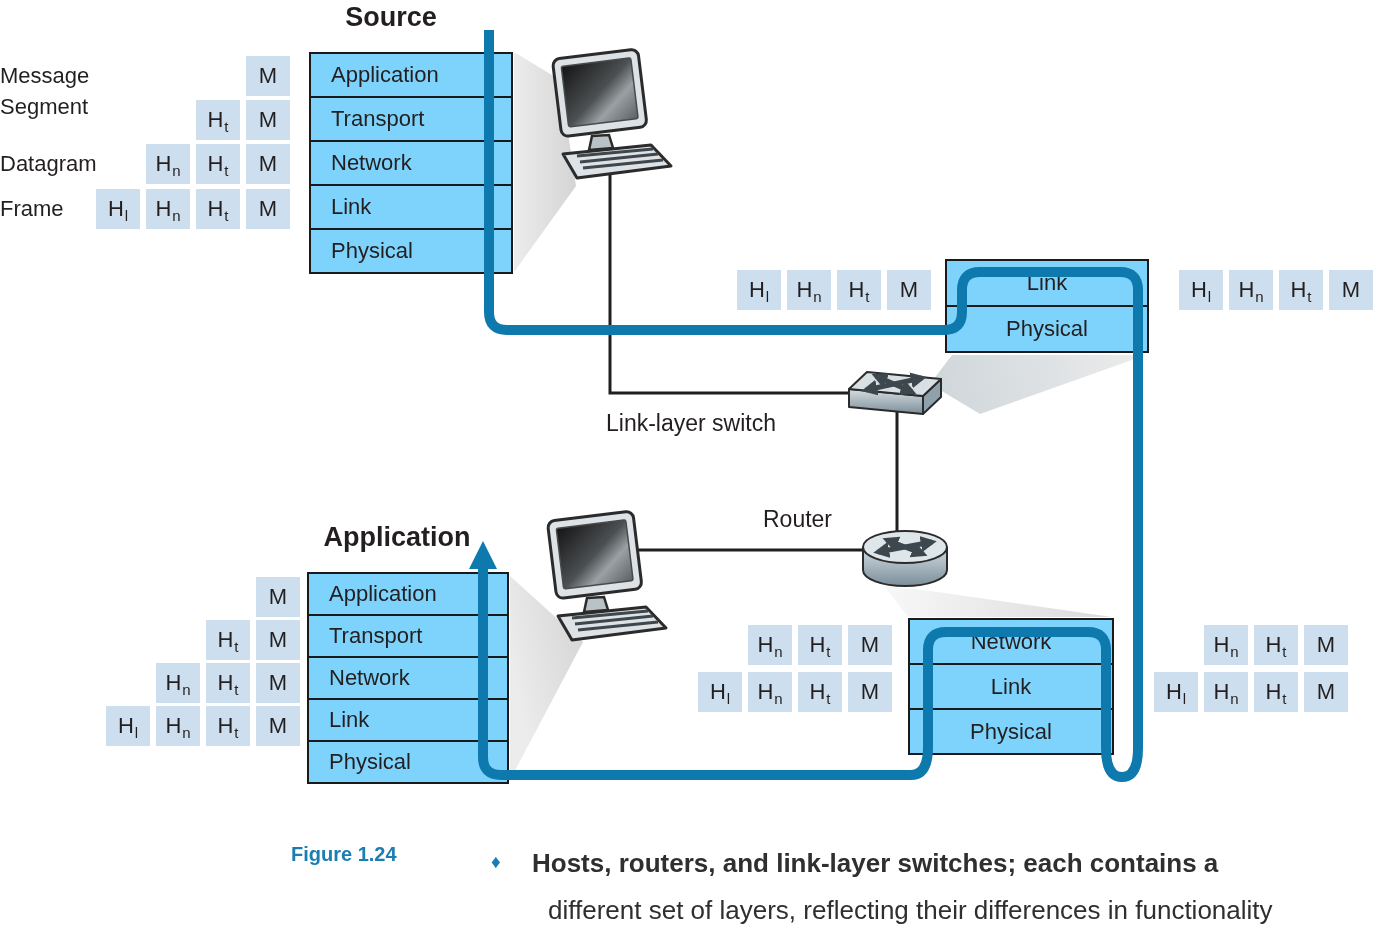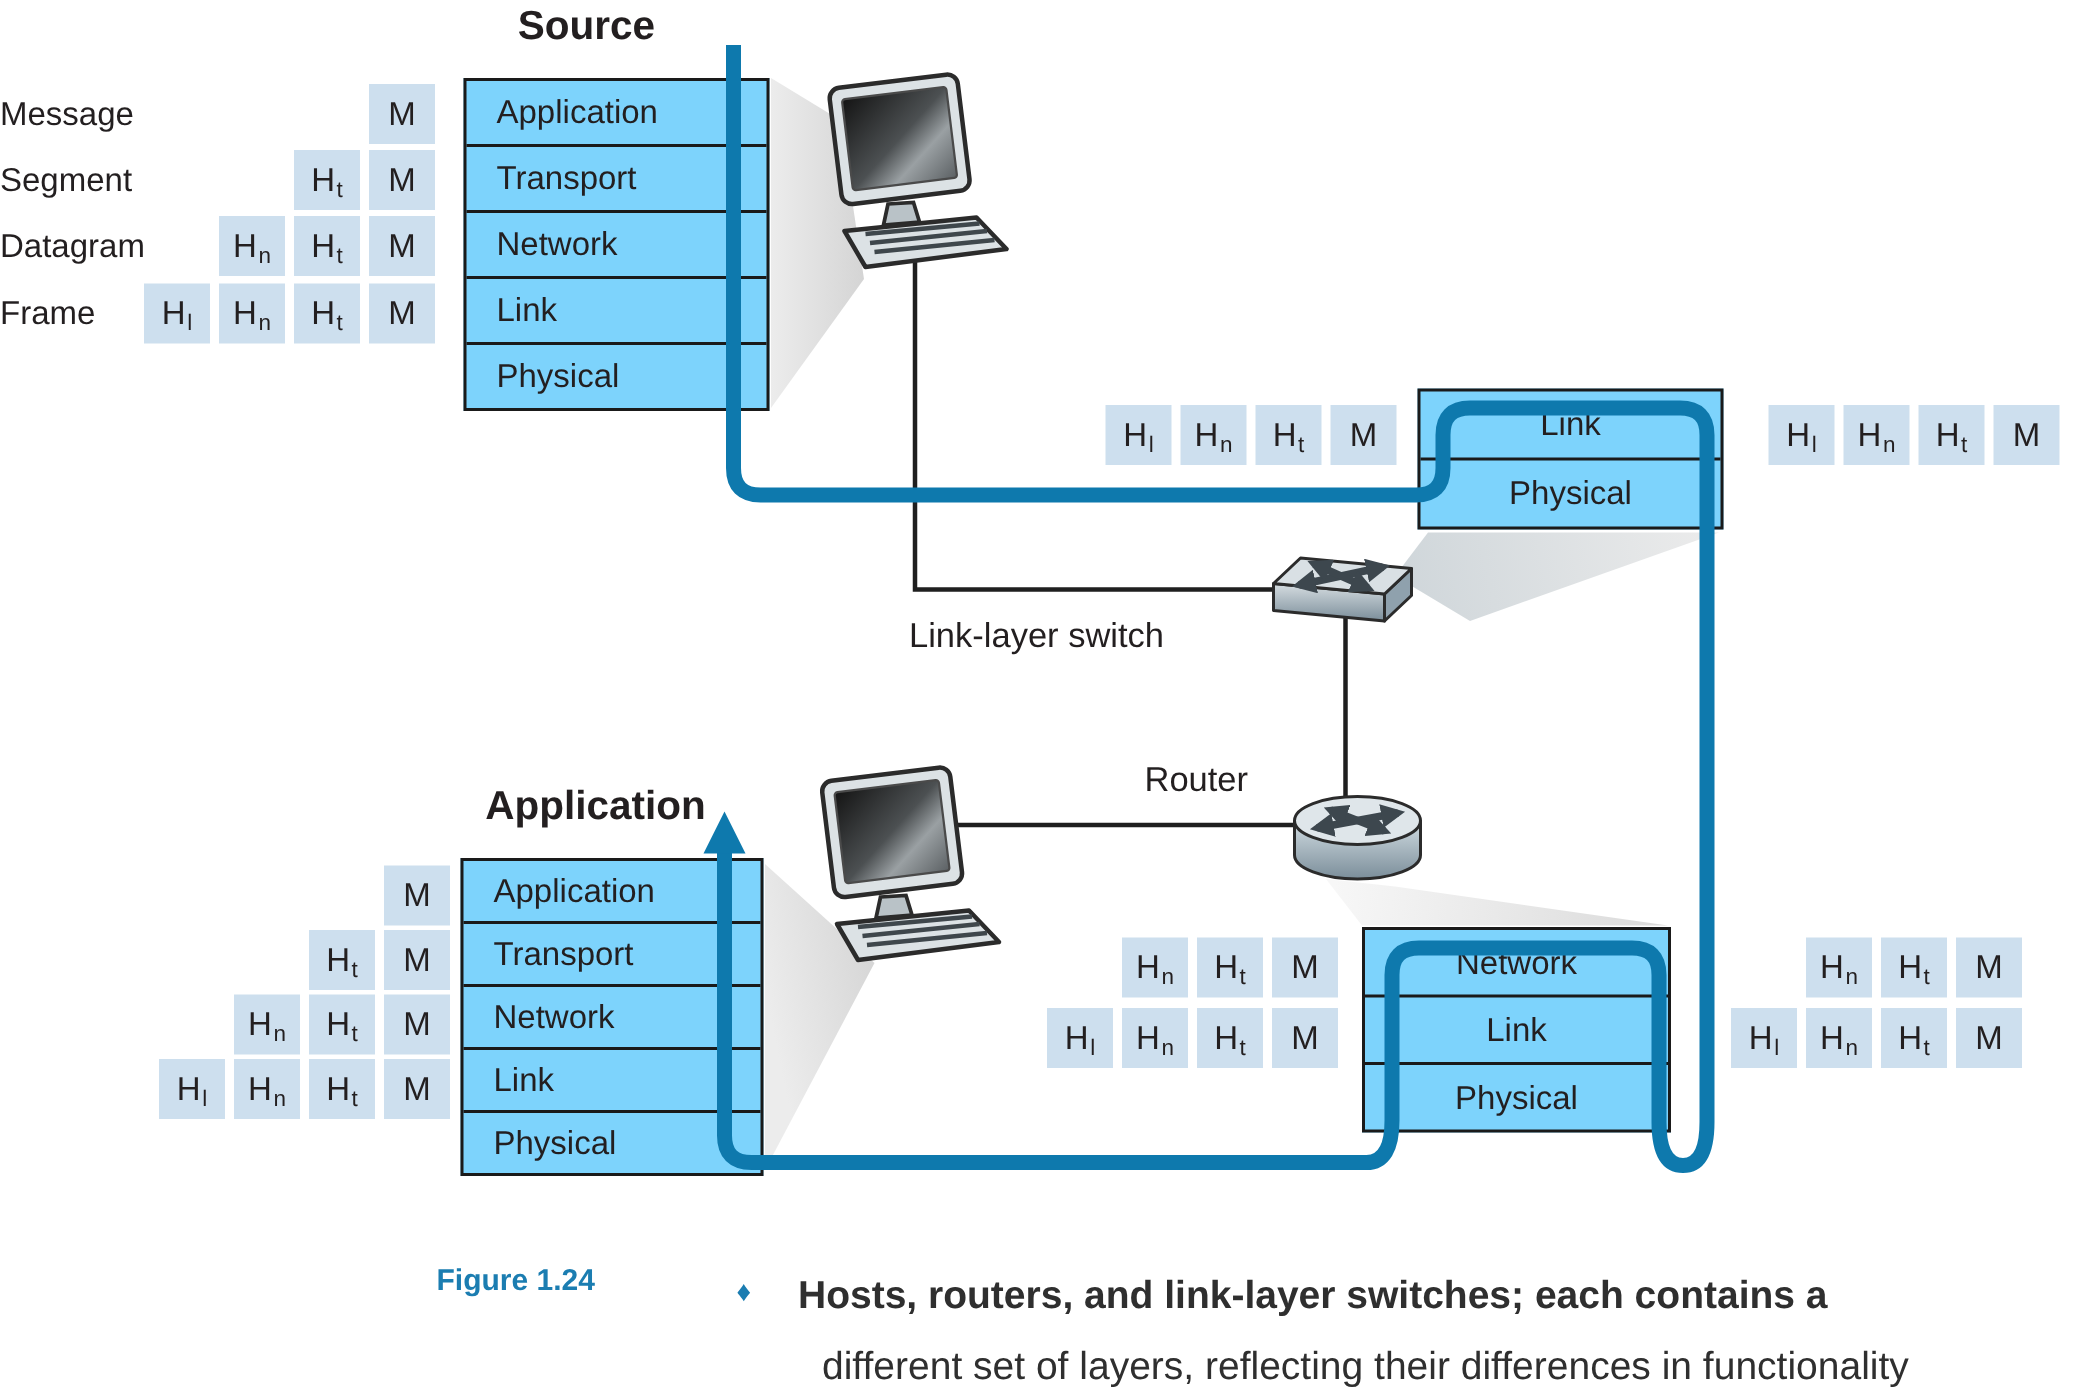--- a/index.html
+++ b/index.html
@@ -148,21 +148,21 @@
       <div class="row">Link</div>
       <div class="row">Physical</div>
     </div>
 
   <div class="lbl stack-title" style="left:291px;top:2px;width:200px;">Source</div>
   <div class="lbl stack-title" style="left:297px;top:522px;width:200px;">Application</div>
   <div class="lbl dev-label" style="left:606px;top:410px;width:250px;">Link-layer switch</div>
   <div class="lbl dev-label" style="left:763px;top:506px;width:100px;">Router</div>
 
   <div class="lbl pdu-label" style="left:0;top:61px;width:238px;">Message</div>
-  <div class="lbl pdu-label" style="left:0;top:105px;width:188px;">Segment</div>
+  <div class="lbl pdu-label" style="left:0;top:92px;width:188px;">Segment</div>
   <div class="lbl pdu-label" style="left:0;top:149px;width:138px;">Datagram</div>
   <div class="lbl pdu-label" style="left:0;top:194px;width:88px;">Frame</div>
 
   <div class="chips" style="left:246px;top:56px;">
       <span class="chip">M</span>
     </div>
   <div class="chips" style="left:196px;top:100px;">
       <span class="chip">
         <span>H</span>
         <sub>t</sub>

